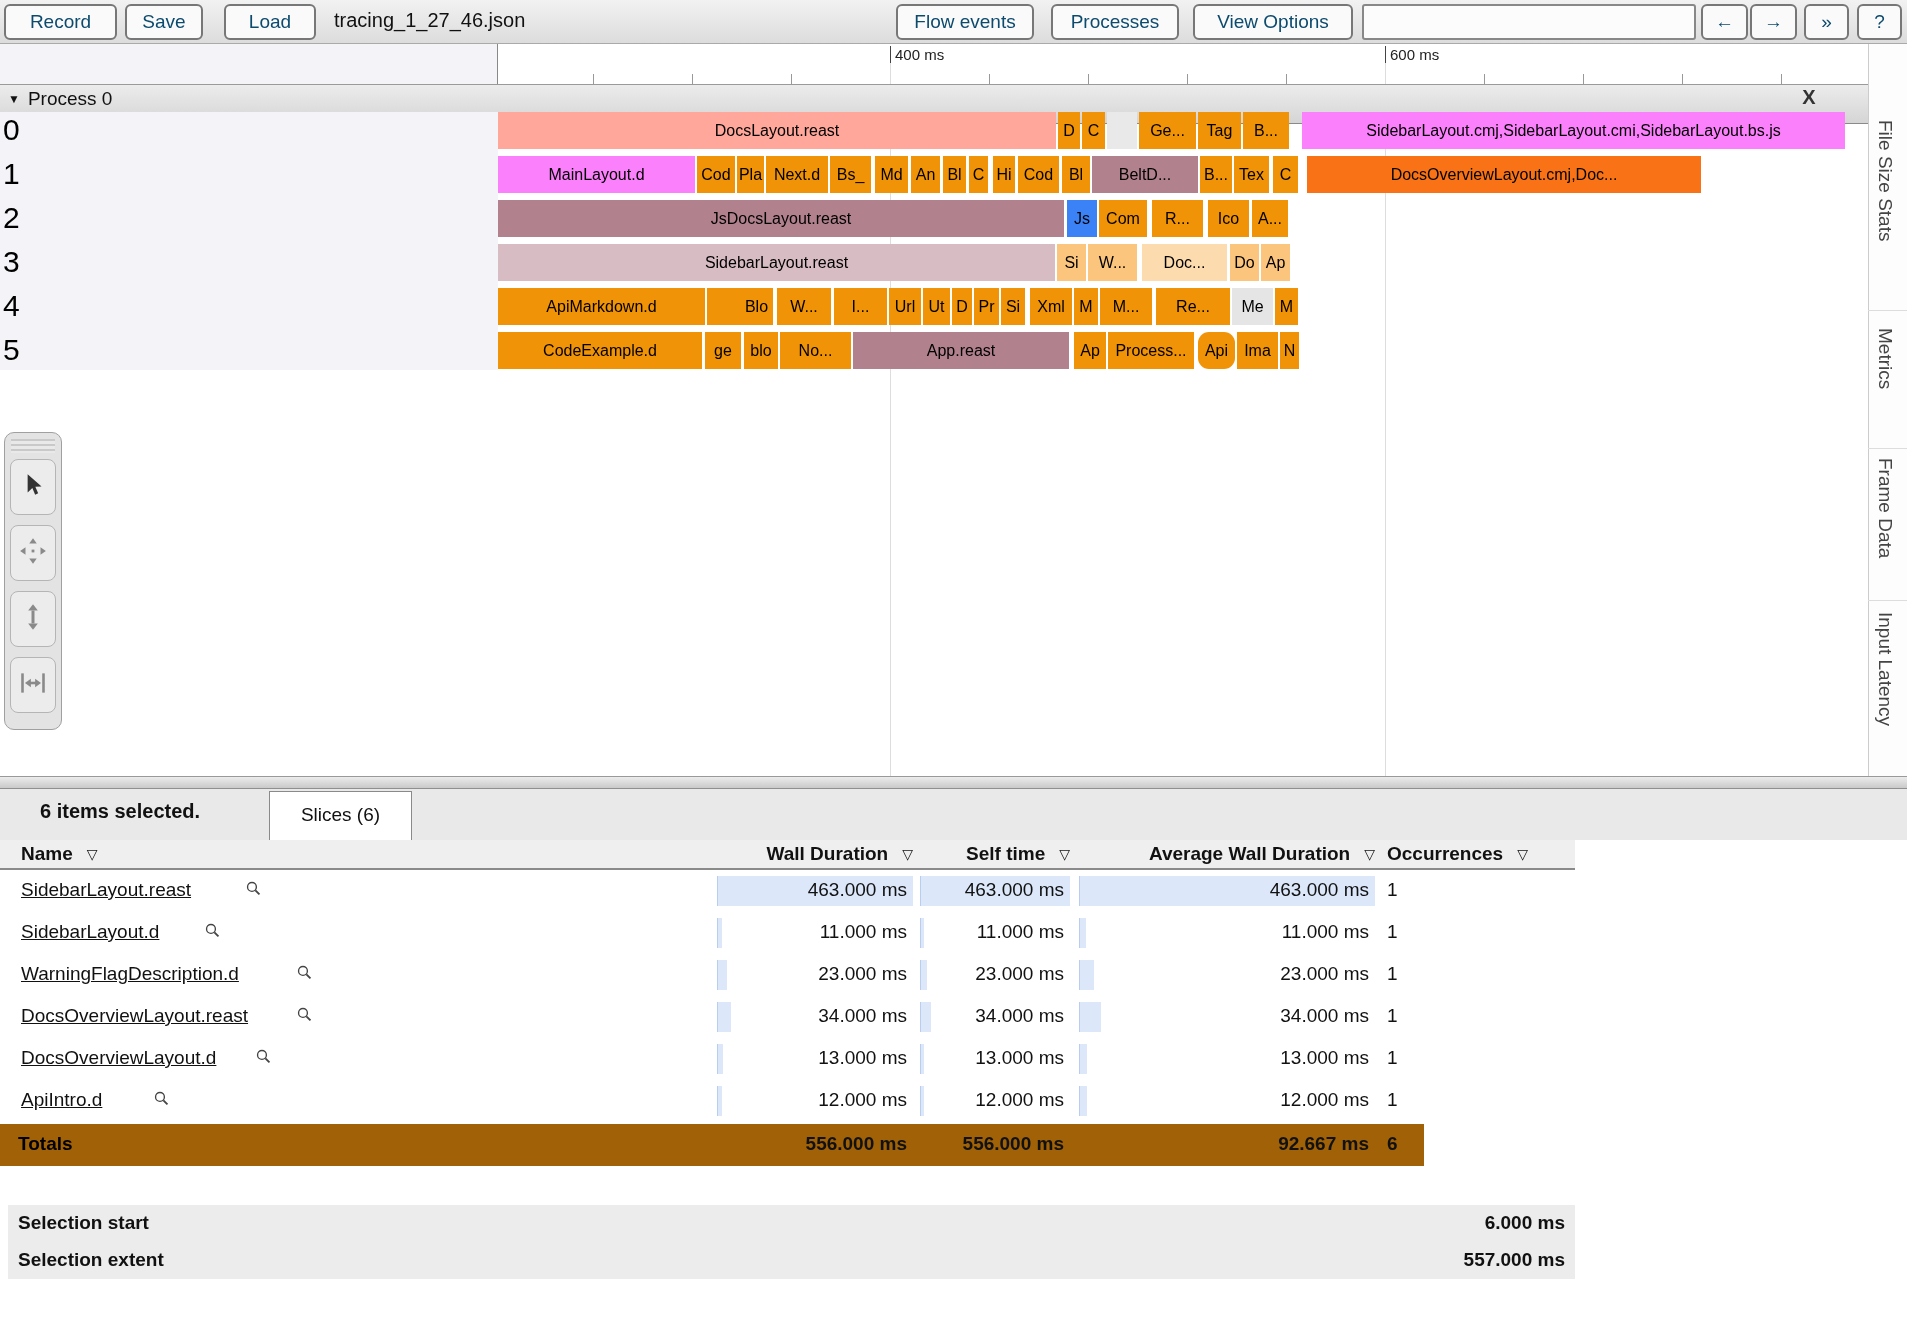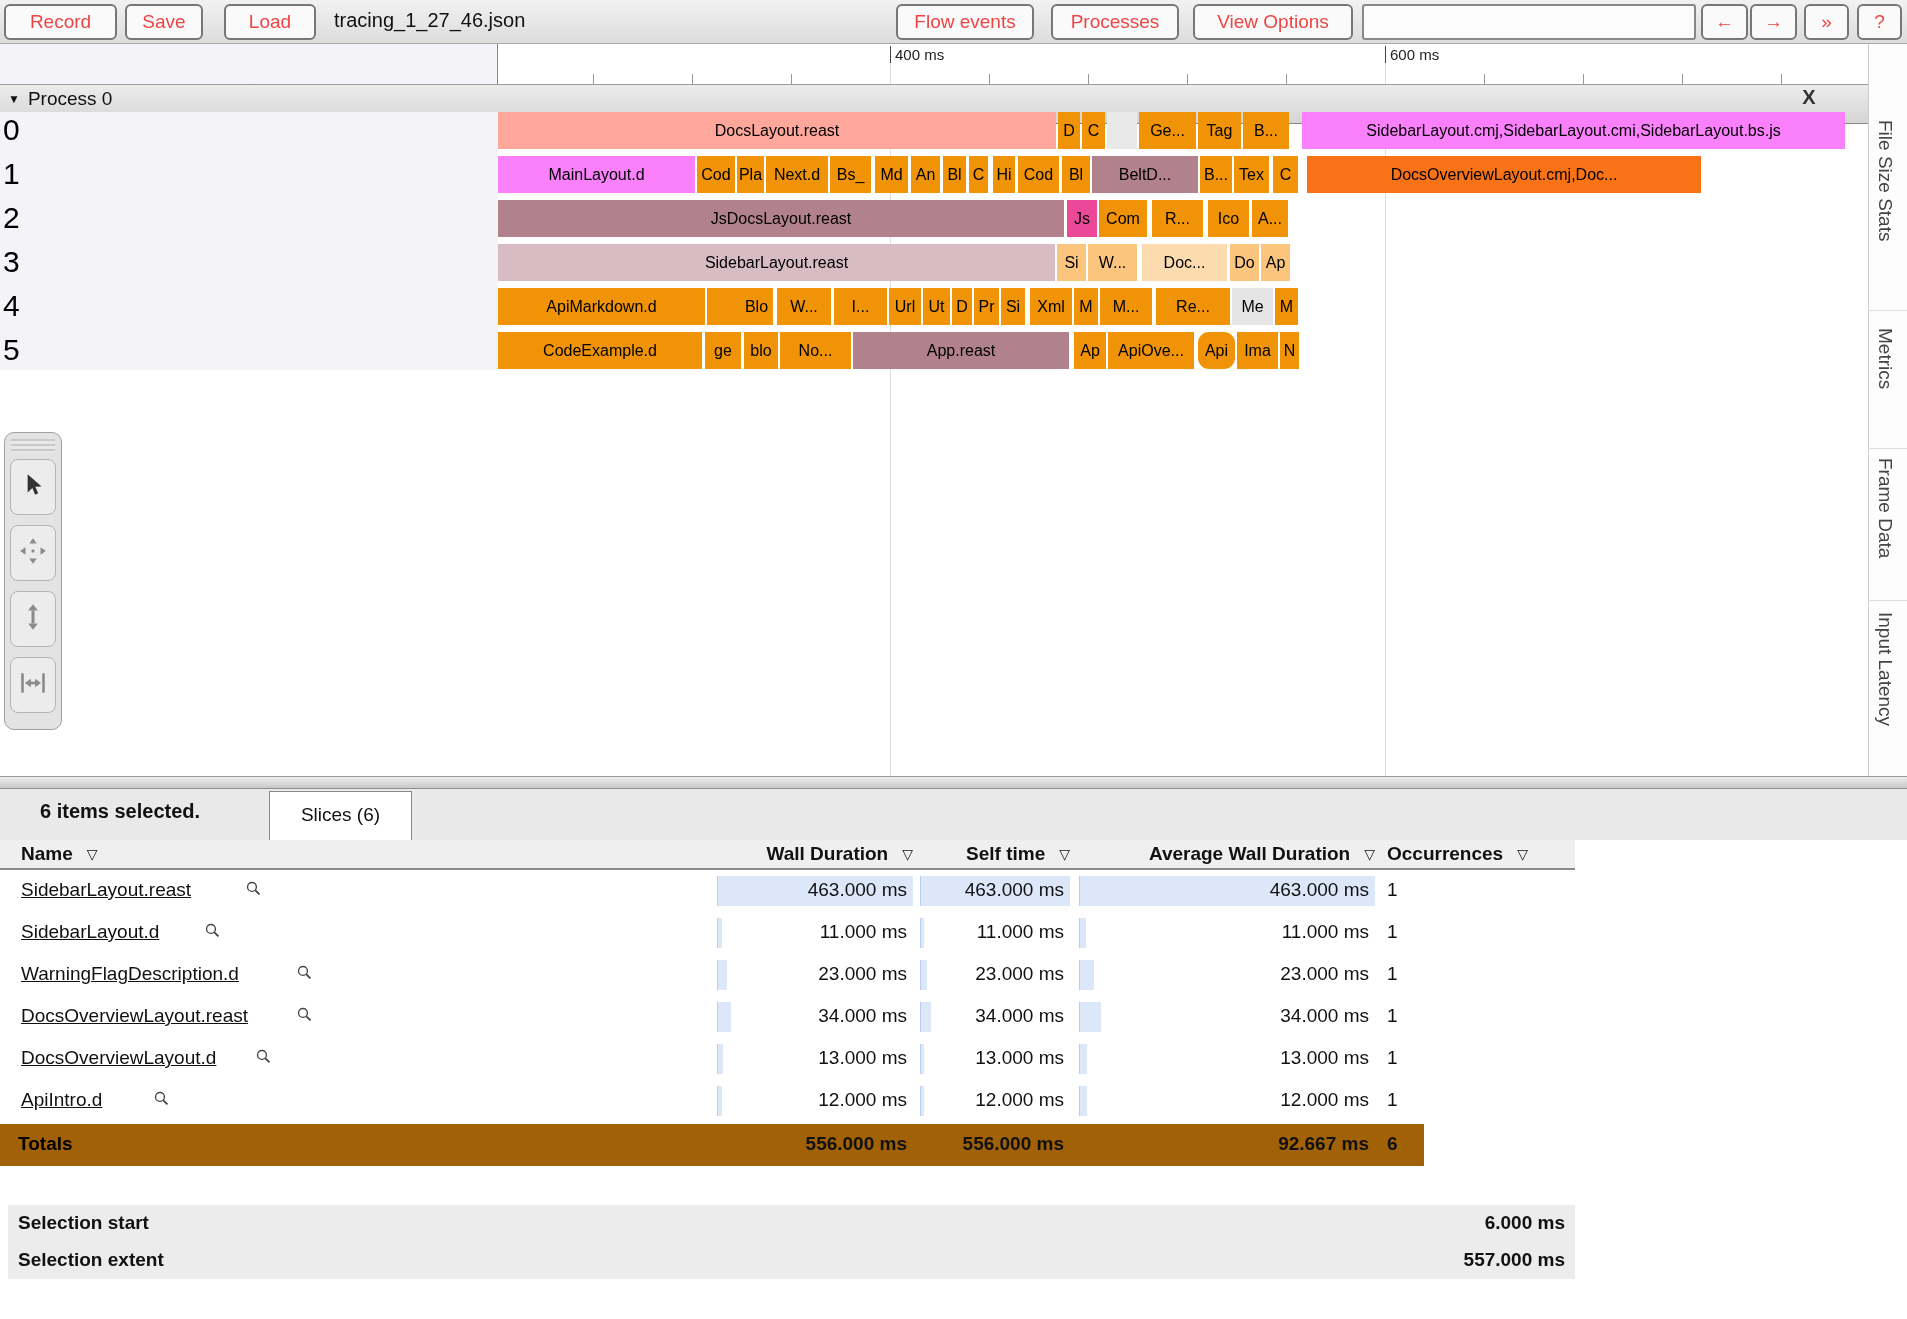--- a/index.html
+++ b/index.html
@@ -4,21 +4,21 @@
 <style>
   * { margin:0; padding:0; box-sizing:border-box; }
   html,body { width:1907px; height:1319px; background:#fff; overflow:hidden;
     font-family:"Liberation Sans", sans-serif; }
   #app { position:relative; width:1907px; height:1319px; }
 
   
   #toolbar { position:absolute; left:0; top:0; width:1907px; height:44px;
     background:linear-gradient(#f2f2f2,#dcdcdc); border-bottom:1px solid #aaa; }
   .tb-btn { position:absolute; top:4px; height:36px; background:#fafafa;
-    border:2px solid #777; border-radius:6px; font-size:19px; color:#ef4444;
+    border:2px solid #777; border-radius:6px; font-size:19px; color:#0c4a6e;
     text-align:center; line-height:32px; cursor:default; font-family:inherit; }
   #filename { position:absolute; left:334px; top:9px; font-size:20px; color:#111; }
   #search-input { position:absolute; left:1362px; top:4px; width:334px; height:36px;
     border:2px solid #888; border-radius:3px; background:#fcfcfc; font-size:18px; padding:0 6px; }
 
   
   #ruler { position:absolute; left:0; top:44px; width:1868px; height:40px; background:#fff; }
   #ruler-left { position:absolute; left:0; top:44px; width:498px; height:40px; background:#f3f3f8; border-right:1px solid #888; }
   .ruler-label { position:absolute; top:46px; font-size:15px; color:#222; padding-left:4px; }
   .gridline { position:absolute; top:46px; height:730px; width:1px; background:#ddd; }
@@ -153,21 +153,21 @@
       <div class="slice" style="left: 993px; top: 156px; width: 22px; background: rgb(240, 147, 6);">Hi</div>
       <div class="slice" style="left: 1018px; top: 156px; width: 41px; background: rgb(240, 147, 6);">Cod</div>
       <div class="slice" style="left: 1062px; top: 156px; width: 28px; background: rgb(240, 147, 6);">Bl</div>
       <div class="slice" style="left: 1092px; top: 156px; width: 106px; background: rgb(178, 129, 142);">BeltD...</div>
       <div class="slice" style="left: 1200px; top: 156px; width: 32px; background: rgb(240, 147, 6);">B...</div>
       <div class="slice" style="left: 1234px; top: 156px; width: 35px; background: rgb(240, 147, 6);">Tex</div>
       <div class="slice" style="left: 1273px; top: 156px; width: 25px; background: rgb(240, 147, 6);">C</div>
       <div class="slice" style="left: 1307px; top: 156px; width: 394px; background: #f97316;">DocsOverviewLayout.cmj,Doc...</div>
       <div class="track-num" style="top: 201px;">2</div>
       <div class="slice" style="left: 498px; top: 200px; width: 566px; background: rgb(178, 129, 142);">JsDocsLayout.reast</div>
-      <div class="slice" style="left: 1067px; top: 200px; width: 30px; background: #ec4899;">Js</div>
+      <div class="slice" style="left: 1067px; top: 200px; width: 30px; background: #3b82f6;">Js</div>
       <div class="slice" style="left: 1099px; top: 200px; width: 48px; background: rgb(240, 147, 6);">Com</div>
       <div class="slice" style="left: 1152px; top: 200px; width: 51px; background: rgb(240, 147, 6);">R...</div>
       <div class="slice" style="left: 1208px; top: 200px; width: 41px; background: rgb(240, 147, 6);">Ico</div>
       <div class="slice" style="left: 1252px; top: 200px; width: 36px; background: rgb(240, 147, 6);">A...</div>
       <div class="track-num" style="top: 245px;">3</div>
       <div class="slice" style="left: 498px; top: 244px; width: 557px; background: rgb(216, 188, 196);">SidebarLayout.reast</div>
       <div class="slice" style="left: 1057px; top: 244px; width: 29px; background: rgb(251, 197, 125);">Si</div>
       <div class="slice" style="left: 1088px; top: 244px; width: 49px; background: rgb(251, 197, 125);">W...</div>
       <div class="slice" style="left: 1142px; top: 244px; width: 85px; background: rgb(252, 220, 174);">Doc...</div>
       <div class="slice" style="left: 1230px; top: 244px; width: 29px; background: rgb(251, 197, 125);">Do</div>
@@ -189,21 +189,21 @@
       <div class="slice" style="left: 1156px; top: 288px; width: 74px; background: rgb(240, 147, 6);">Re...</div>
       <div class="slice" style="left: 1232px; top: 288px; width: 41px; background: #e5e5e5;">Me</div>
       <div class="slice" style="left: 1275px; top: 288px; width: 23px; background: rgb(240, 147, 6);">M</div>
       <div class="track-num" style="top: 333px;">5</div>
       <div class="slice" style="left: 498px; top: 332px; width: 204px; background: rgb(240, 147, 6);">CodeExample.d</div>
       <div class="slice" style="left: 705px; top: 332px; width: 36px; background: rgb(240, 147, 6);">ge</div>
       <div class="slice" style="left: 744px; top: 332px; width: 34px; background: rgb(240, 147, 6);">blo</div>
       <div class="slice" style="left: 780px; top: 332px; width: 71px; background: rgb(240, 147, 6);">No...</div>
       <div class="slice" style="left: 853px; top: 332px; width: 216px; background: rgb(178, 129, 142);">App.reast</div>
       <div class="slice" style="left: 1074px; top: 332px; width: 32px; background: rgb(240, 147, 6);">Ap</div>
-      <div class="slice" style="left: 1108px; top: 332px; width: 86px; background: rgb(240, 147, 6);">ApiOve...</div>
+      <div class="slice" style="left: 1108px; top: 332px; width: 86px; background: rgb(240, 147, 6);">Process...</div>
       <div class="slice" style="left: 1198px; top: 332px; width: 37px; background: rgb(240, 147, 6); border-radius: 11px;">Api</div>
       <div class="slice" style="left: 1237px; top: 332px; width: 41px; background: rgb(240, 147, 6);">Ima</div>
       <div class="slice" style="left: 1280px; top: 332px; width: 19px; background: rgb(240, 147, 6);">N</div>
     </div>
 
   <div id="palette">
     <div id="palette-grip"></div>
     <div class="pal-btn" style="top:26px;">
       <span>
         <svg width="30" height="30" viewBox="0 0 28 28">

